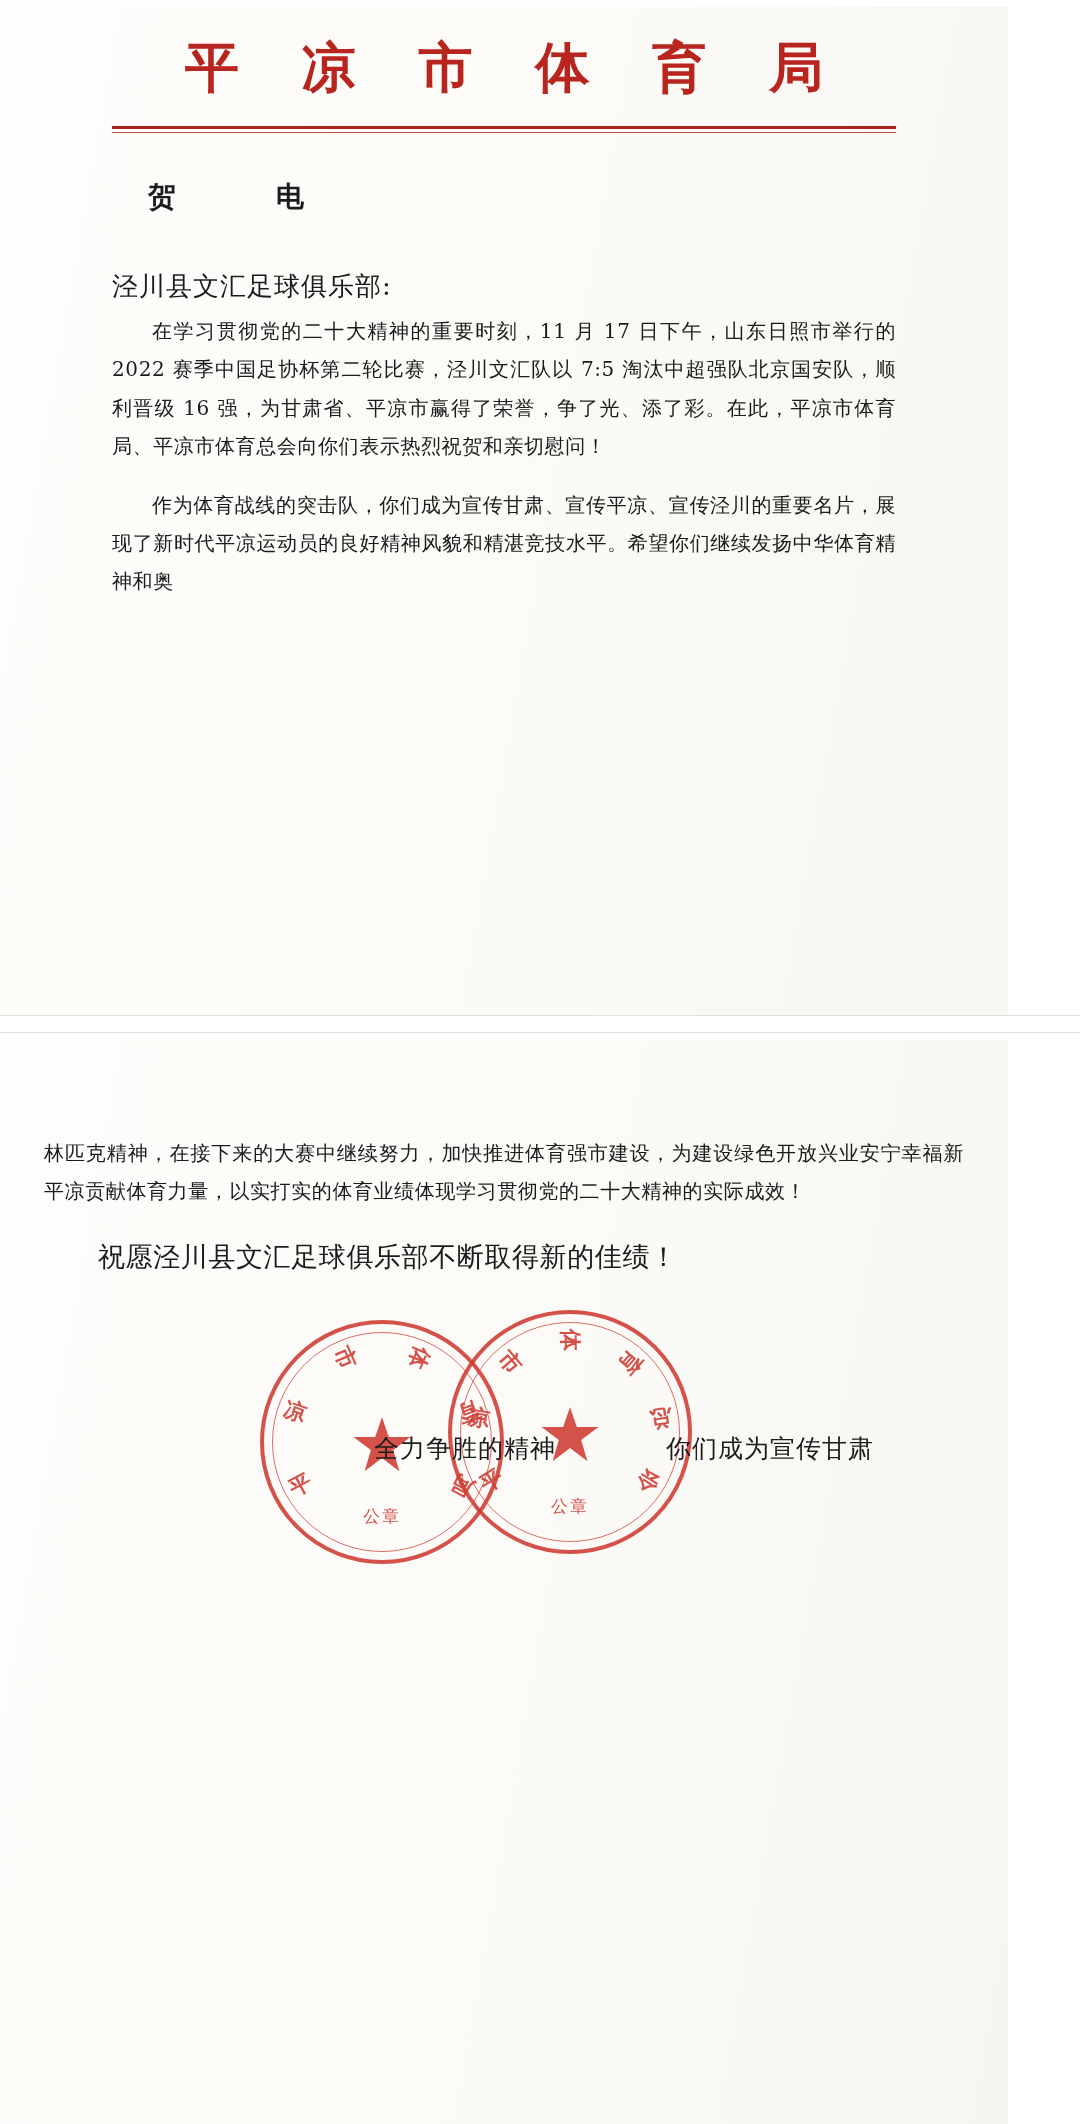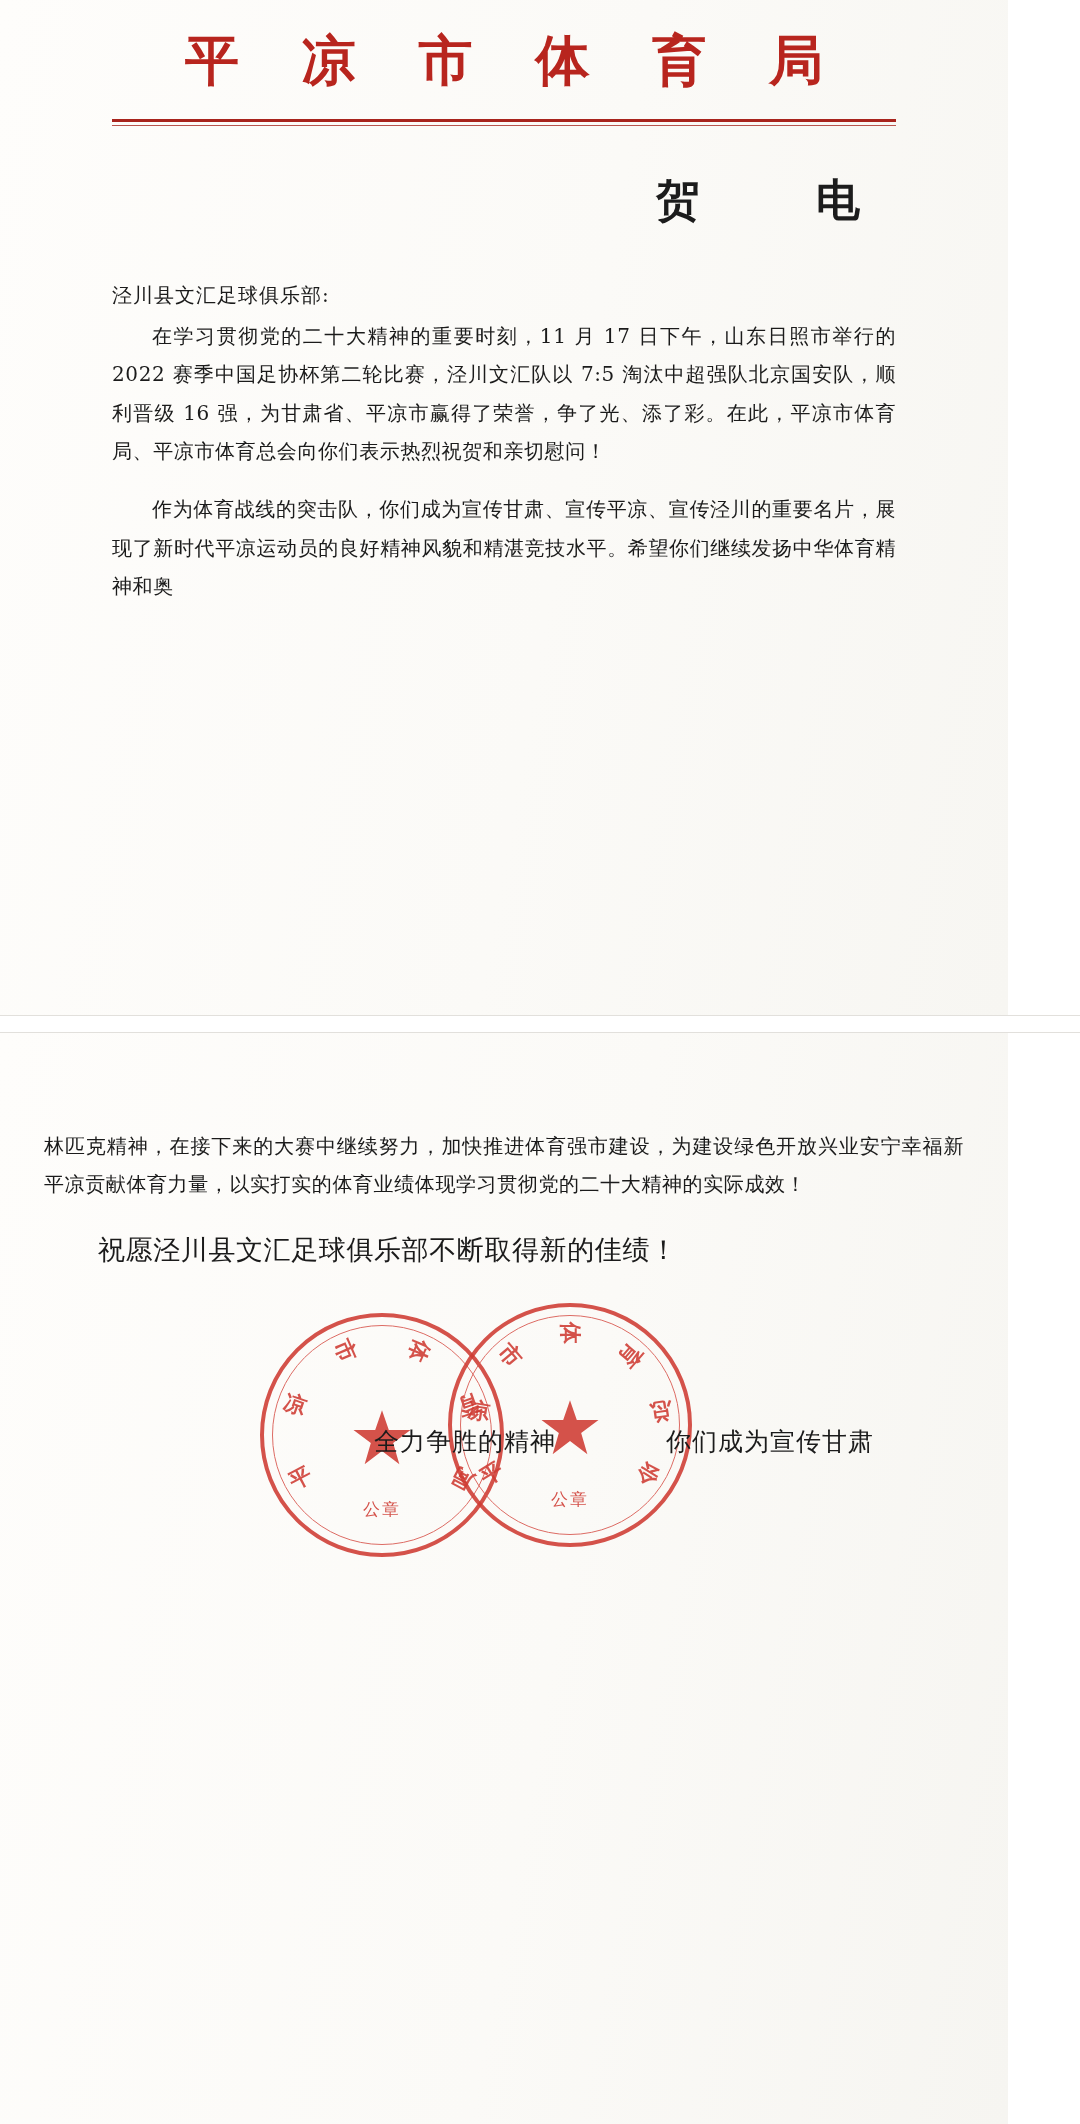--- a/index.html
+++ b/index.html
@@ -14,20 +14,21 @@
     font-family: "DejaVu Serif", "Liberation Serif", serif;
     overflow: hidden;
   }
 
   .page {
     position: absolute;
     left: 0;
     width: 1008px;
     background: #fdfcfa;
     box-sizing: border-box;
+    margin-top: 7px;
   }
 
   
   #page-one {
     top: 0;
     height: 1015px;
     background: linear-gradient(100deg, #fefdfb 0%, #fbfaf7 55%, #f7f6f2 100%);
     padding: 0 112px;
   }
 
@@ -59,31 +60,31 @@
   }
   .rule-thin {
     position: absolute;
     left: 0; right: 0;
     top: 6px;
     height: 1px;
     background: #b8554e;
   }
 
   .doc-title {
-    text-align: right;
-    font-size: 44px;
+    text-align: left;
+    font-size: 28px;
     color: #1c1c1c;
     letter-spacing: 36px;
     text-indent: 36px;
     margin-top: 44px;
     font-weight: 700;
   }
 
   .salutation {
-    font-size: 20px;
+    font-size: 26px;
     color: #1b1b1b;
     margin-top: 50px;
     line-height: 1.55;
     letter-spacing: 1px;
   }
 
   .para {
     font-size: 20px;
     color: #1b1b1b;
     line-height: 1.92;

